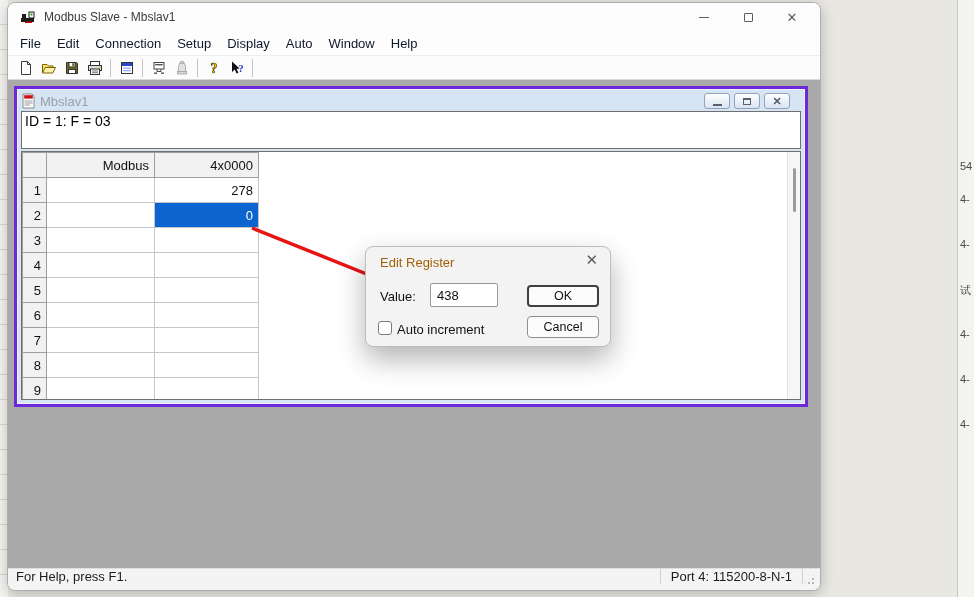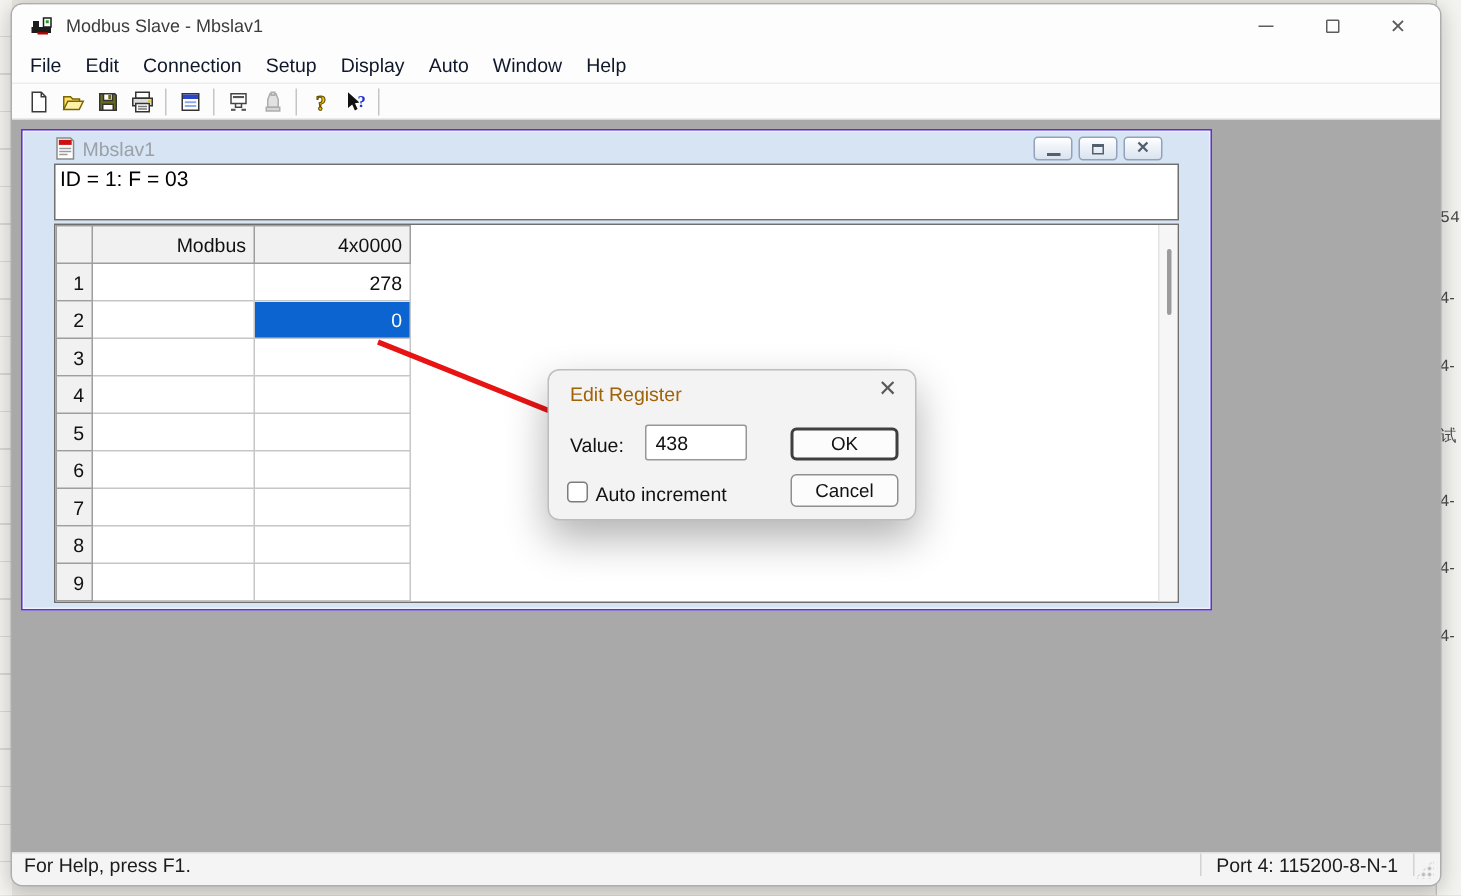--- a/index.html
+++ b/index.html
@@ -7,21 +7,21 @@
     font-family:"Liberation Sans",sans-serif;-webkit-font-smoothing:antialiased}
 
   
   .left-sliver{position:absolute;left:0;top:0;width:8px;height:597px;
     background:repeating-linear-gradient(to bottom,#f6f4f1 0 24px,#ddd9d4 24px 25px)}
   .right-sliver{position:absolute;right:0;top:0;width:17px;height:597px;
     background:#f3f3f0;border-left:1px solid #c7c7c4;overflow:hidden}
   .right-sliver .frag{position:absolute;left:2px;font-size:11px;color:#4a4a4a;white-space:nowrap}
 
   
-  .window{position:absolute;left:7px;top:2px;width:954px;height:589px;background:#fdfdfd;
+  .window{position:absolute;left:7px;top:2px;width:814px;height:589px;background:#fdfdfd;
     border:1px solid #aeaeae;border-radius:8px;overflow:hidden;display:flex;flex-direction:column;
     box-shadow:0 3px 14px rgba(0,0,0,.22)}
 
   .titlebar{height:28px;display:flex;align-items:center;background:#fdfdfd;flex:0 0 auto}
   .app-icon{margin-left:12px;flex:0 0 auto;display:flex}
   .title-text{margin-left:8px;font-size:12px;color:#3c3c3c;flex:1 1 auto;white-space:nowrap}
   .cap{width:44px;height:28px;display:flex;align-items:center;justify-content:center;color:#5c5c5c}
   .cap:last-child{margin-right:6px}
   .glyph-min{width:10px;height:1px;background:#5c5c5c}
   .glyph-max{width:9px;height:9px;border:1px solid #5c5c5c;border-radius:1px}
@@ -34,22 +34,22 @@
   .toolbar{height:25px;display:flex;align-items:center;flex:0 0 auto;background:#fcfcfc;
     border-top:1px solid #ededed;border-bottom:1px solid #d8d8d8;padding-left:6px}
   .tbi{width:23px;height:21px;display:flex;align-items:center;justify-content:center}
   .tb-sep{width:1px;height:18px;background:#c5c5c5;margin:0 4px}
 
   
   .mdi{flex:1 1 auto;background:var(--mdi-bg,#a9a9a9);position:relative;overflow:hidden}
 
   
   .child{position:absolute;left:6px;top:6px;width:794px;height:321px;
-    background:var(--child-frame,#d6e4f4);border:1px solid #6d28d9;
-    box-shadow:inset 0 0 0 1px #eaf2fb;display:flex;flex-direction:column;padding:2px 21px 4px}
+    background:var(--child-frame,#d6e4f4);border:3px solid #6d28d9;
+    box-shadow:inset 0 0 0 1px #eaf2fb;display:flex;flex-direction:column;padding:2px 4px 4px}
   .child-titlebar{height:20px;flex:0 0 auto;display:flex;align-items:center;padding:0 1px}
   .child-title{color:#9aa1a9;font-size:13px;margin-left:5px;flex:1 1 auto}
   .cbtn{width:26px;height:16px;border:1px solid #93a2ba;border-radius:3px;margin-left:4px;
     background:linear-gradient(#ffffff,#d9e3f0);display:flex;align-items:center;justify-content:center;color:#55606e}
   .cbtn-group{margin-right:10px;display:flex}
   .cglyph-min{width:9px;height:2px;background:#55606e;margin-top:7px}
   .cglyph-restore{width:8px;height:7px;border:1px solid #55606e;border-top-width:2px}
   .cglyph-close{font-size:11px;font-weight:bold;line-height:1}
 
   .idbar{flex:0 0 auto;height:38px;background:#fff;border:1px solid #6f6f6f;
@@ -98,21 +98,21 @@
   .status-right{padding:0 10px}
   .grip{width:13px;height:13px;margin:4px 4px 0 0;
     background-image:radial-gradient(#b5b5b5 1px,transparent 1.2px);background-size:4px 4px;
     clip-path:polygon(100% 0,100% 100%,0 100%)}
 </style>
 </head>
 <body>
 
 <div class="left-sliver"></div>
 <div class="right-sliver">
-    <span class="frag" style="top: 140px; font-family: Liberation Mono, monospace;">54</span>
+    <span class="frag" style="top: 160px;">54</span>
     <span class="frag" style="top: 193px;">4-</span>
     <span class="frag" style="top: 238px;">4-</span>
     <span class="frag" style="top: 283px;">试</span>
     <span class="frag" style="top: 328px;">4-</span>
     <span class="frag" style="top: 373px;">4-</span>
     <span class="frag" style="top: 418px;">4-</span>
   </div>
 
 <div class="window">
 

